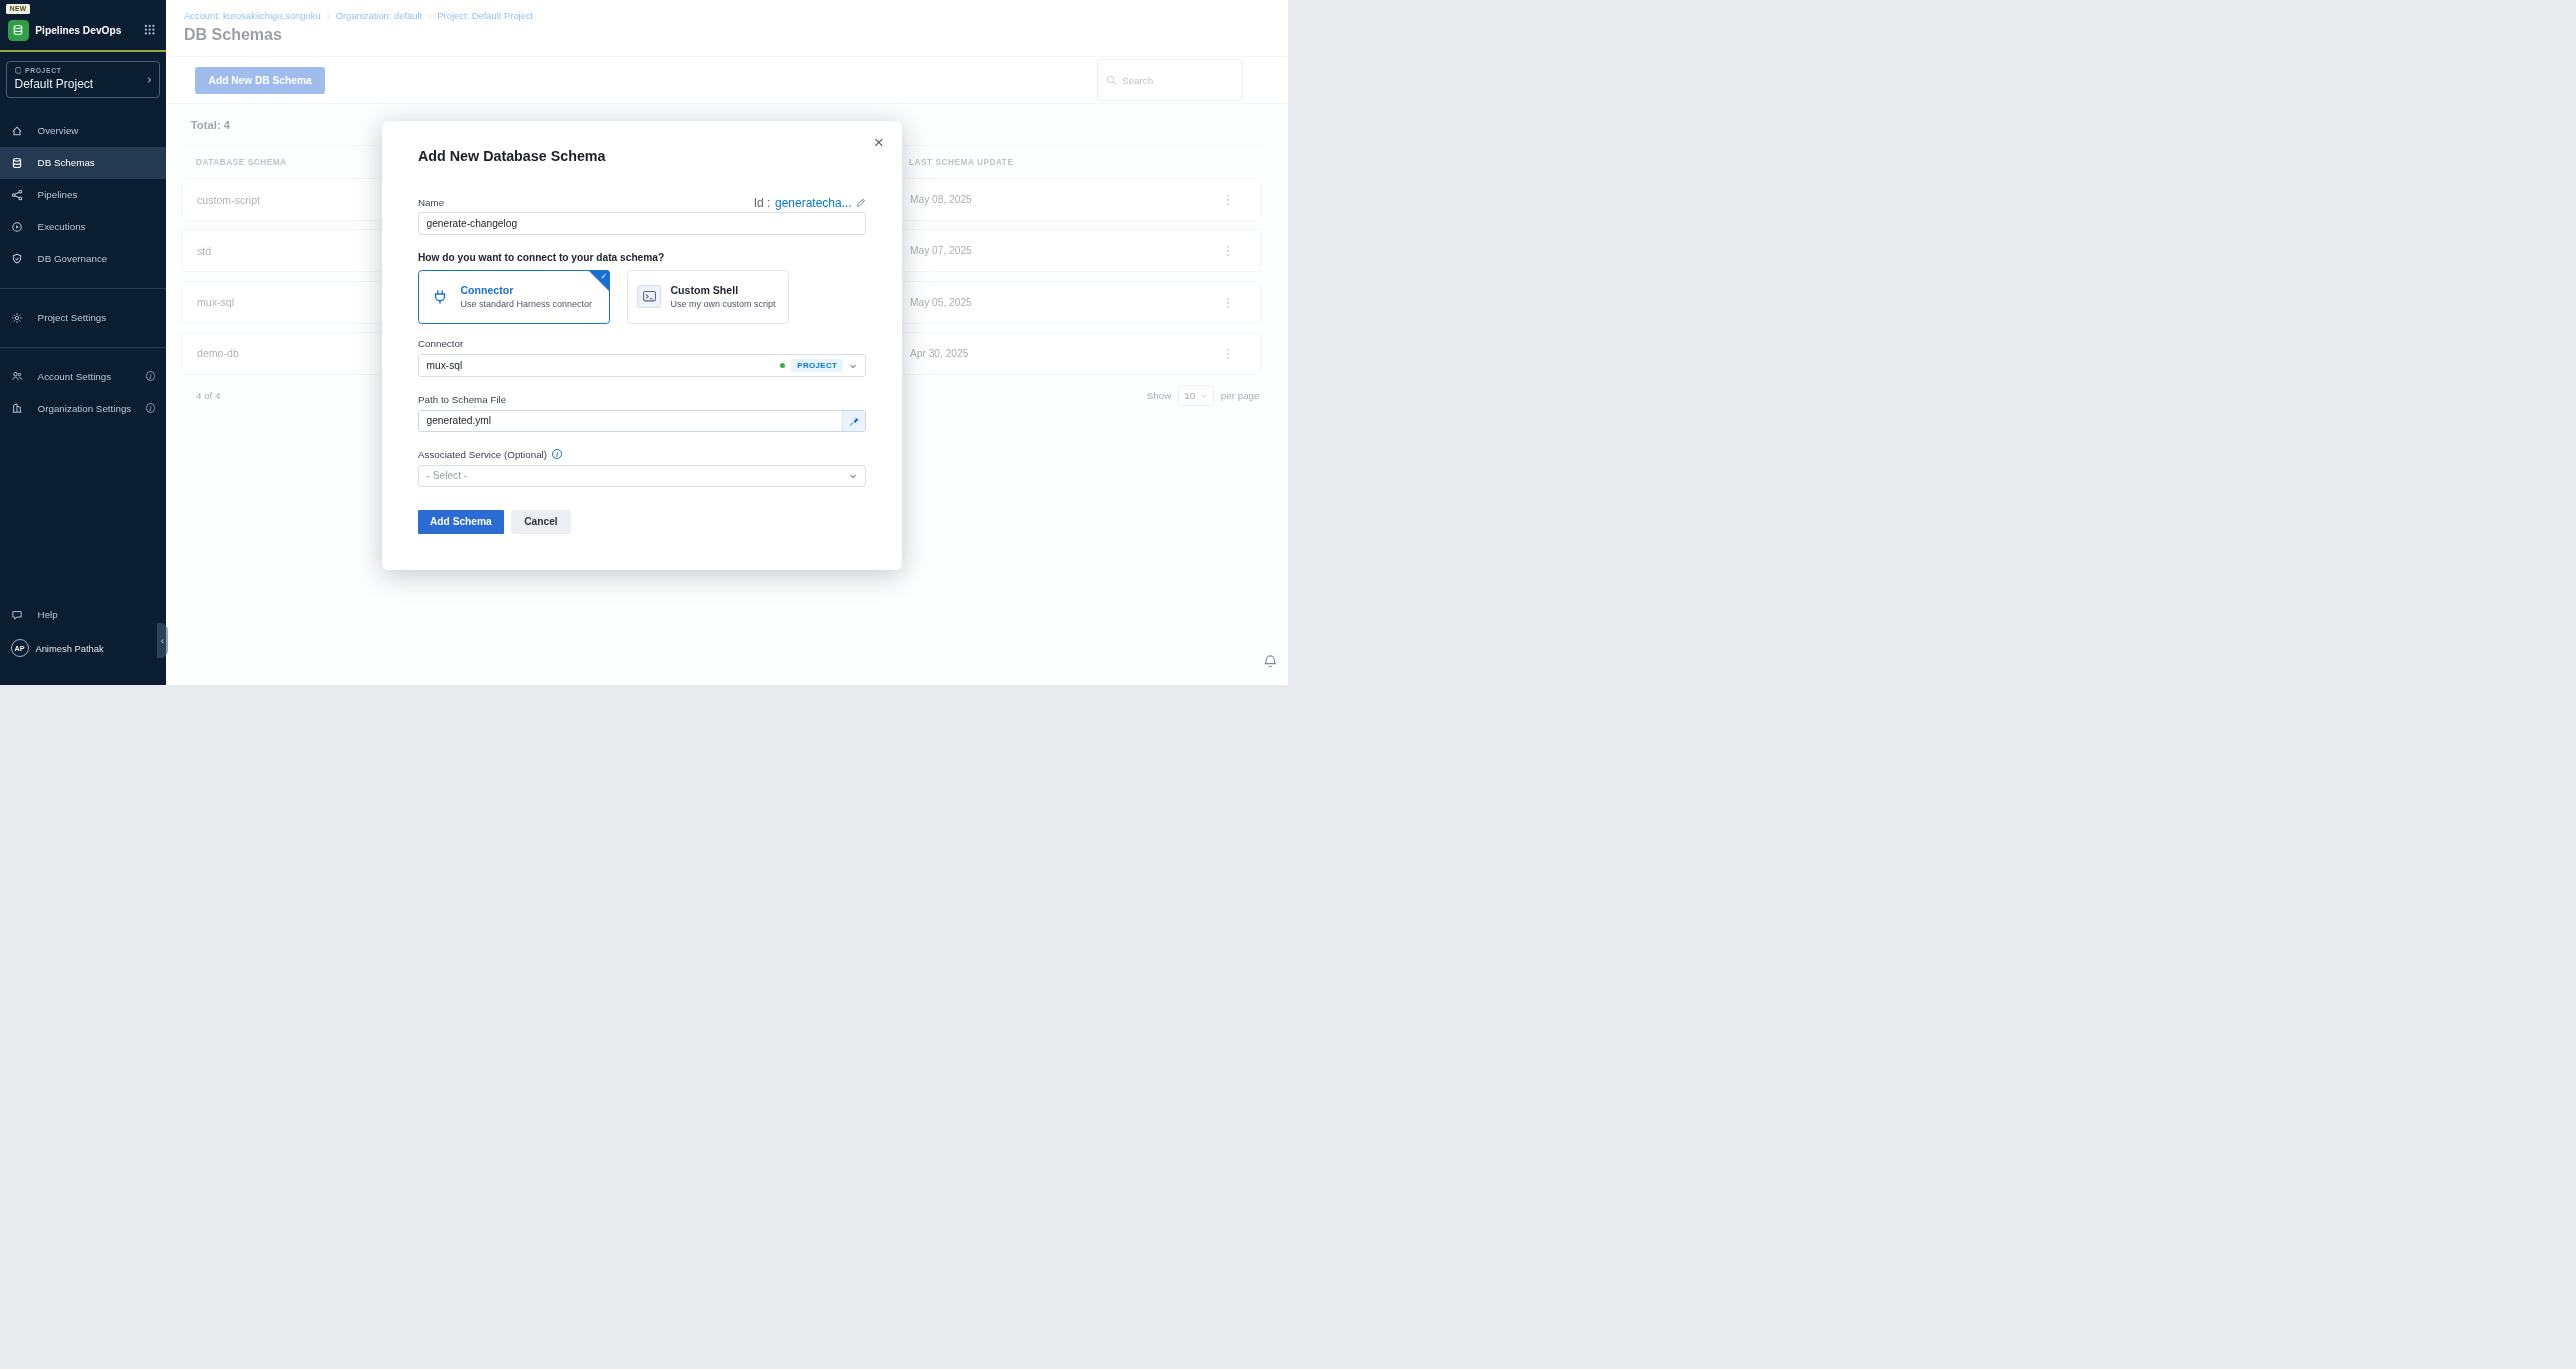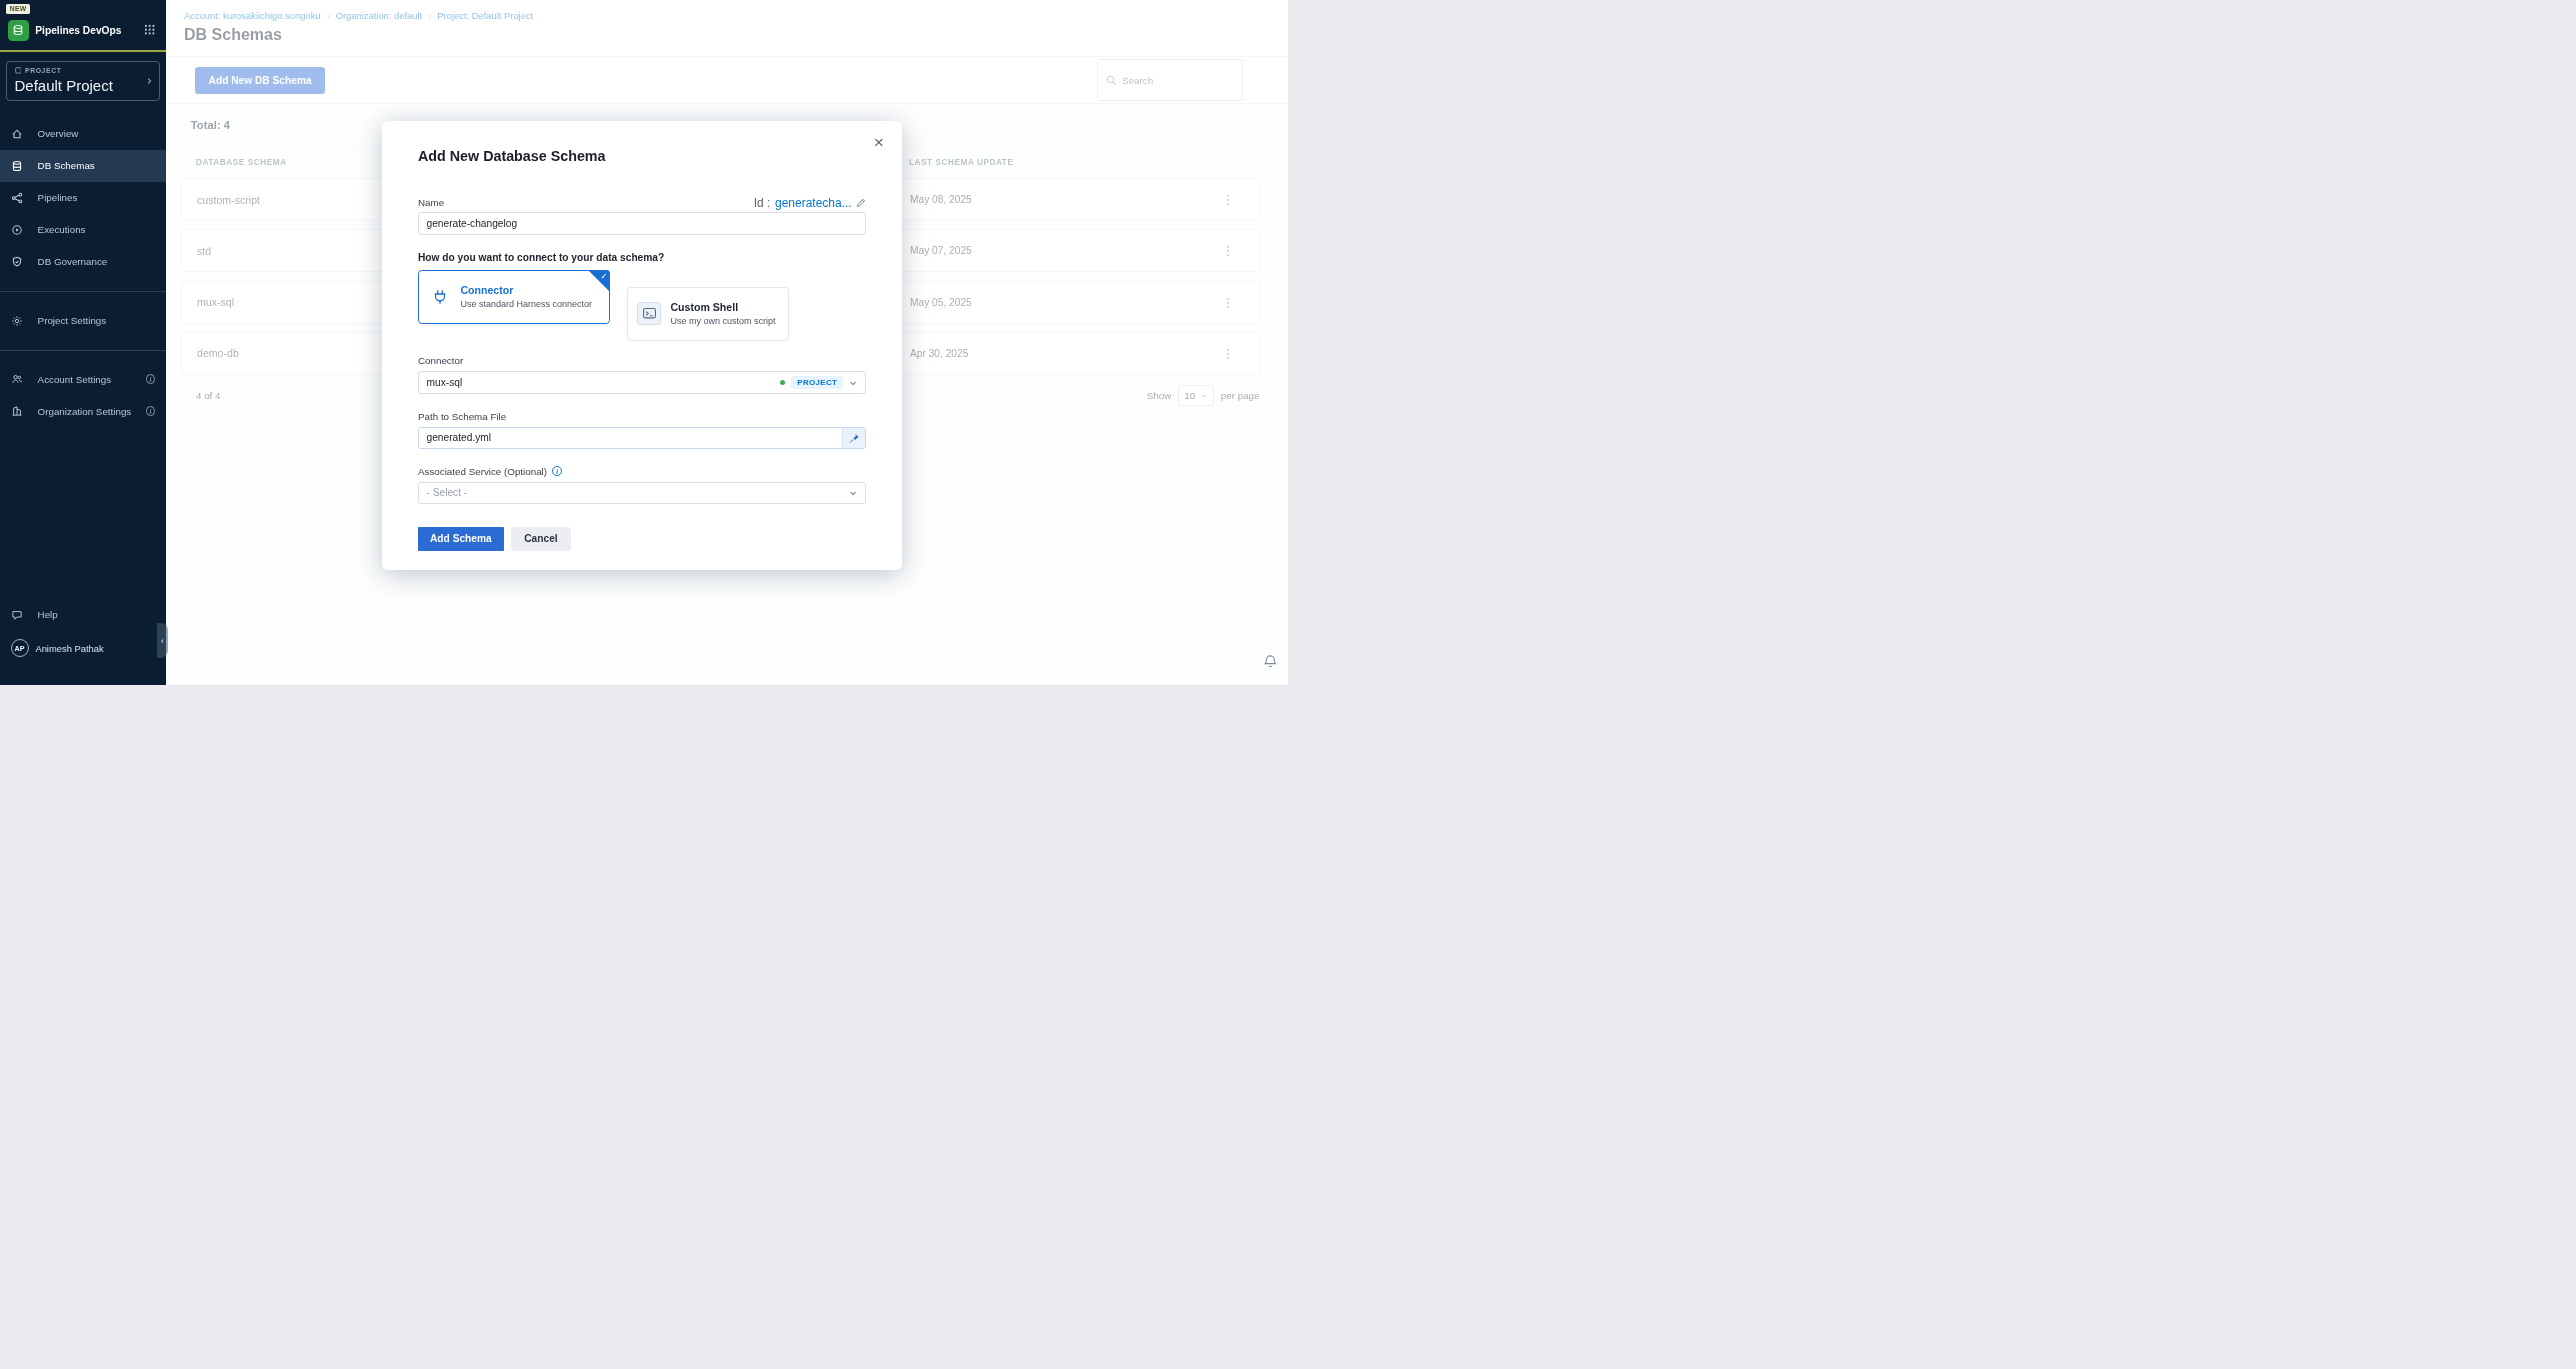--- a/index.html
+++ b/index.html
@@ -10,21 +10,21 @@
   
   .sidebar { position:absolute; left:0; top:0; width:166px; height:100%; background:#0b1d31; color:#c6d2df; z-index:20; }
   .new-badge { position:absolute; top:3.8px; left:6px; background:#eef1e0; color:#4a4f28; font-size:6.8px; font-weight:700; padding:1.5px 3.8px; border-radius:1.5px; letter-spacing:0.3px; }
   .brand-row { display:flex; align-items:center; gap:6.8px; padding:19.6px 10.6px 9.8px 7.5px; }
   .logo { width:21px; height:21px; border-radius:4.5px; background:#2f9e44; color:#eaf7ec; display:flex; align-items:center; justify-content:center; flex:none; }
   .brand { color:#fff; font-size:10.2px; font-weight:700; flex:1; }
   .apps-ic { color:#b9c6d4; display:flex; cursor:pointer; }
   .brand-underline { height:1.5px; background:#97a83c; }
   .project-box { margin:9px 6px 0; border:0.8px solid rgba(255,255,255,.28); border-radius:3.8px; padding:5.3px 19.6px 6px 7.5px; position:relative; cursor:pointer; }
   .proj-label { font-size:6.8px; letter-spacing:0.6px; color:#93a5b8; display:flex; align-items:center; gap:3.8px; font-weight:700; }
-  .proj-name { font-size:15px; color:#eef3f8; margin-top:3px; }
+  .proj-name { font-size:12px; color:#eef3f8; margin-top:3px; }
   .proj-chev { position:absolute; right:6px; top:50%; transform:translateY(-50%); color:#9fb2c6; display:flex; }
   .nav { margin-top:16.6px; }
   .nav-item { height:32px; display:flex; align-items:center; gap:14px; padding:0 10.6px; font-size:9.8px; color:#b9c7d6; cursor:pointer; position:relative; }
   .nav-item.active { background:#243a52; color:#fff; }
   .nav-ic { width:13px; display:flex; justify-content:center; flex:none; }
   .sb-divider { height:0.8px; background:rgba(255,255,255,.14); margin:13px 0; }
   .info-dot { margin-left:auto; width:9.8px; height:9.8px; border-radius:50%; border:0.8px solid #8496aa; color:#8496aa; font-size:6.4px; display:flex; align-items:center; justify-content:center; font-style:italic; font-weight:700; flex:none; }
   .sidebar-bottom { position:absolute; bottom:28px; left:0; right:0; }
   .user-row { display:flex; gap:6.8px; padding:8.3px 10.6px 0; align-items:center; font-size:9.4px; color:#dde5ee; }
   .avatar { width:18px; height:18px; border-radius:50%; border:1.1px solid #9fb2c6; color:#eef4fa; font-size:7.2px; display:flex; align-items:center; justify-content:center; font-weight:700; flex:none; }
@@ -66,21 +66,21 @@
   .field-row { margin-top:29px; display:flex; align-items:center; justify-content:space-between; height:12px; }
   .f-label { font-size:9.8px; color:#383f4e; font-weight:500; }
   .id-wrap { display:flex; gap:4.5px; align-items:center; font-size:12px; color:#61656e; }
   .id-link { color:#0278d5; cursor:pointer; }
   .pencil { color:#6f7988; display:flex; cursor:pointer; }
   .text-input { margin-top:3.8px; height:22.6px; border:0.8px solid #d9dde6; border-radius:3px; width:100%; font-size:10.2px; color:#22262e; padding:0 7.5px; font-family:inherit; outline:none; }
   .question { margin-top:17.3px; font-size:10.2px; font-weight:700; color:#22262e; height:12px; }
   .cards { margin-top:5.3px; display:flex; gap:16.6px; }
   .card { position:relative; width:192px; height:54px; border:0.8px solid #e3e6ee; border-radius:3.8px; background:#fff; display:flex; align-items:center; gap:9px; padding:0 9.8px; cursor:pointer; }
   .card.selected { border:1.1px solid #1a6fd4; }
-  .card.shell { width:162px;margin-top:17px; }
+  .card.shell { width:162px; }
   .corner { position:absolute; top:-0.8px; right:-0.8px; width:22.6px; height:22.6px; overflow:hidden; border-radius:0 3.8px 0 0; }
   .corner::before { content:""; position:absolute; top:0; right:0; border-top:22.6px solid #1a6fd4; border-left:22.6px solid transparent; }
   .corner .check { position:absolute; top:1.5px; right:2.3px; color:#fff; font-size:8.3px; font-weight:700; }
   .card-ic { width:22.6px; height:22.6px; display:flex; align-items:center; justify-content:center; color:#1a6fd4; flex:none; }
   .card-ic.term { background:#edf2f9; border:0.8px solid #d5dfec; border-radius:3px; color:#556882; width:24px; height:22.6px; }
   .card-title { font-size:10.6px; font-weight:700; color:#1f2430; }
   .card.selected .card-title { color:#1a6fd4; }
   .card-sub { font-size:9px; color:#4e5564; margin-top:2.3px; }
   .sec-label { margin-top:13.6px; font-size:9.8px; color:#383f4e; font-weight:500; height:12px; display:flex; align-items:center; gap:5.3px; }
   .sec-label.path { margin-top:16px; }

